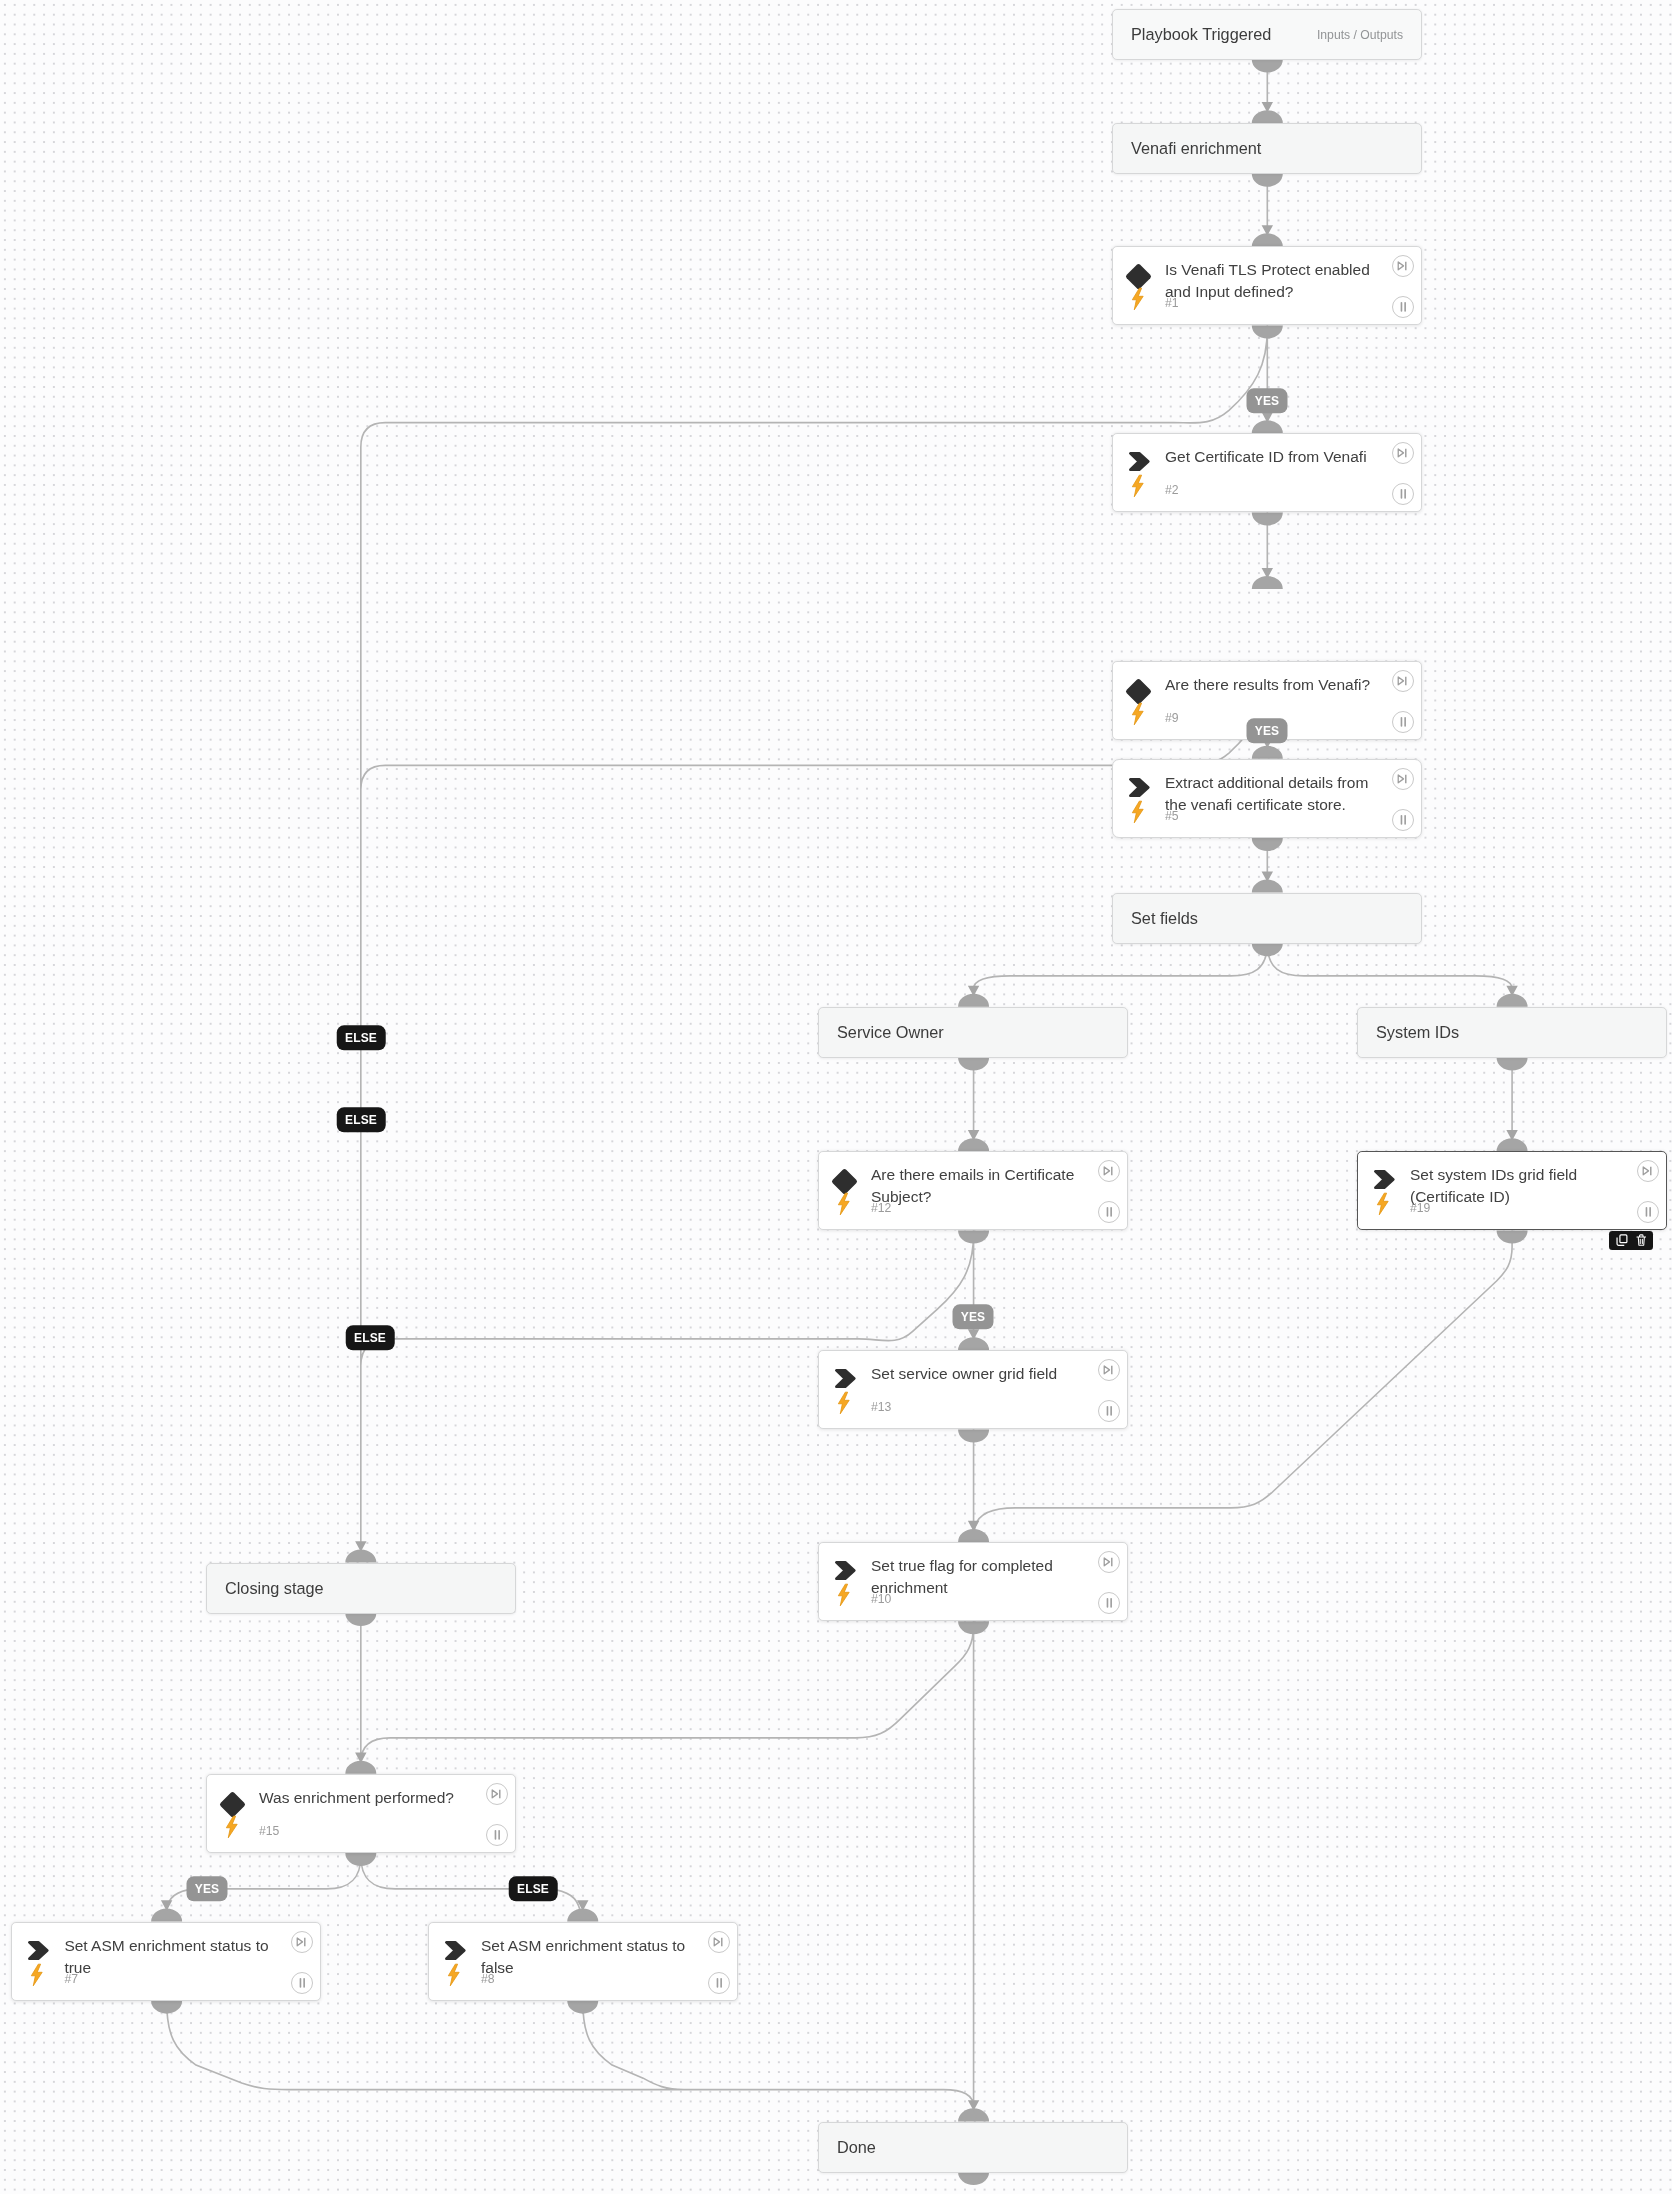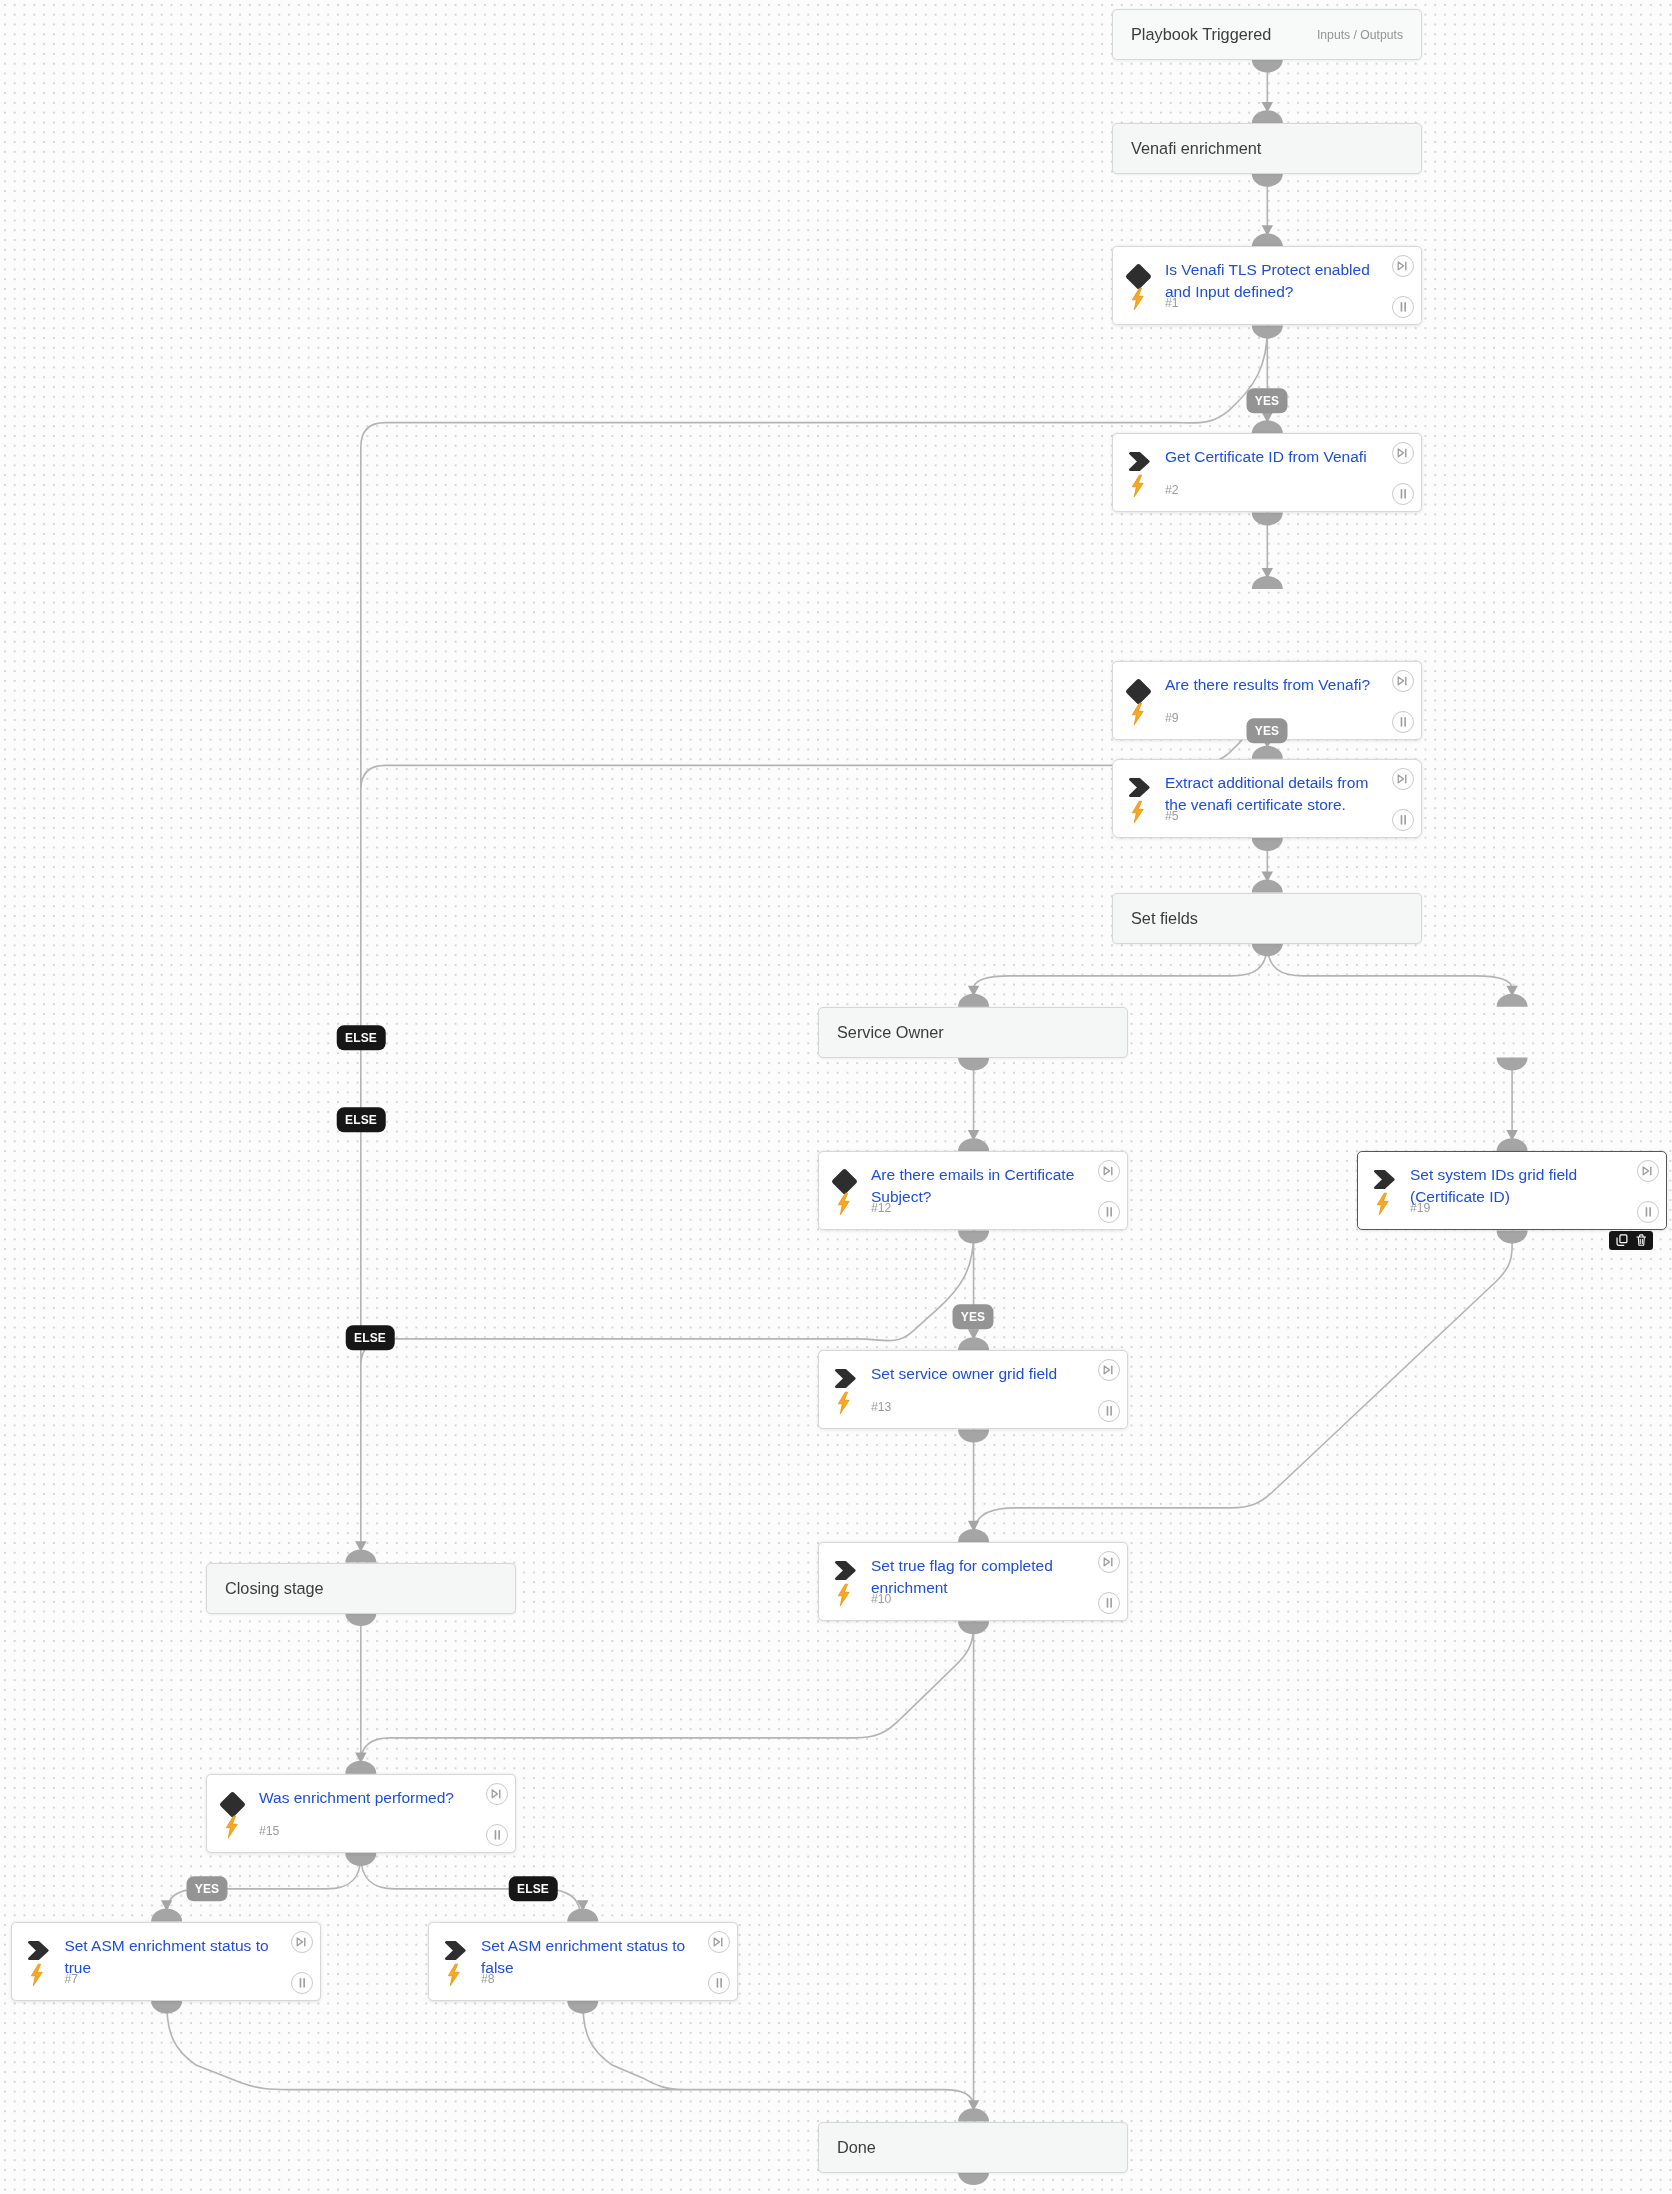--- a/index.html
+++ b/index.html
@@ -18,21 +18,21 @@
   .node{position:absolute;width:310px;box-sizing:border-box;background:#ffffff;
     border:0.8px solid #d6d7d8;border-radius:4.9px;box-shadow:0 0.8px 3.3px rgba(60,60,60,.12);z-index:2;}
   .tasknode{height:79px;}
   .tasknode.selected{border:1.6px solid var(--selected_border,#555);}
   .header{height:51px;background:#f5f6f6;display:flex;align-items:center;
     padding:8px 18px;font-size:16.3px;color:#3c3c3c;box-shadow:0 0.8px 2.4px rgba(60,60,60,.08);}
   .header.trigger{background:#f8f9f9;justify-content:space-between;}
   .trigger-right{font-size:12.2px;color:#929496;cursor:pointer;}
 
   .ntitle{position:absolute;left:52px;top:12.2px;width:215px;font-size:15.5px;line-height:22px;
-    color:#1d4ed8;white-space:pre-line;}
+    color:#404040;white-space:pre-line;}
   .nnum{position:absolute;left:52px;bottom:14px;font-size:12.2px;color:#9b9b9b;}
   .typeicon{position:absolute;left:14px;top:16.3px;width:23px;height:23px;}
   .diamond{position:absolute;left:16.3px;top:19.6px;width:19px;height:19px;background:#2e2e2e;
     border-radius:2.4px;transform:rotate(45deg);}
   .bolt{position:absolute;left:17px;bottom:9.8px;}
   .circ{position:absolute;right:7.3px;width:22px;height:22px;border-radius:50%;
     border:1.2px solid #c9c9c9;background:#fff;display:flex;align-items:center;
     justify-content:center;padding:0;cursor:pointer;box-sizing:border-box;}
   .circ.top{top:8.2px;}
   .circ.bot{bottom:5.7px;}
@@ -111,20 +111,23 @@
   </div>
 
   <div class="node header" style="left:1112px;top:893px;">
     <span>Set fields</span>
   </div>
 
   <div class="node header" style="left:818px;top:1007px;">
     <span>Service Owner</span>
   </div>
 
+  <div class="node header" style="left:1357px;top:1007px;">
+    <span>System IDs</span>
+  </div>
 
   <div class="node header" style="left:206px;top:1563px;">
     <span>Closing stage</span>
   </div>
 
   <div class="node header" style="left:818px;top:2122px;">
     <span>Done</span>
   </div>
 
   <div class="node tasknode" style="left:1112px;top:246px;">

